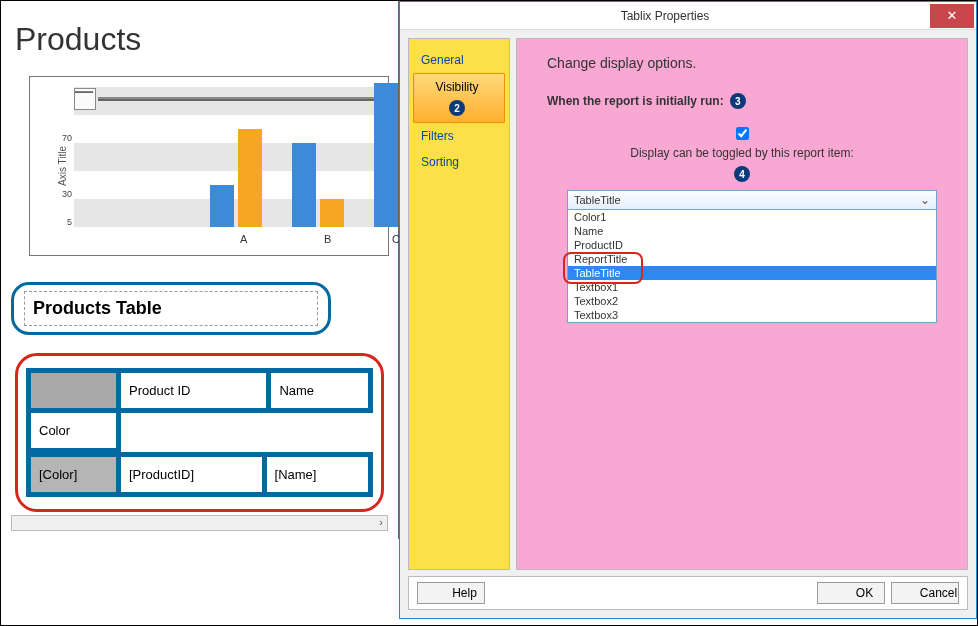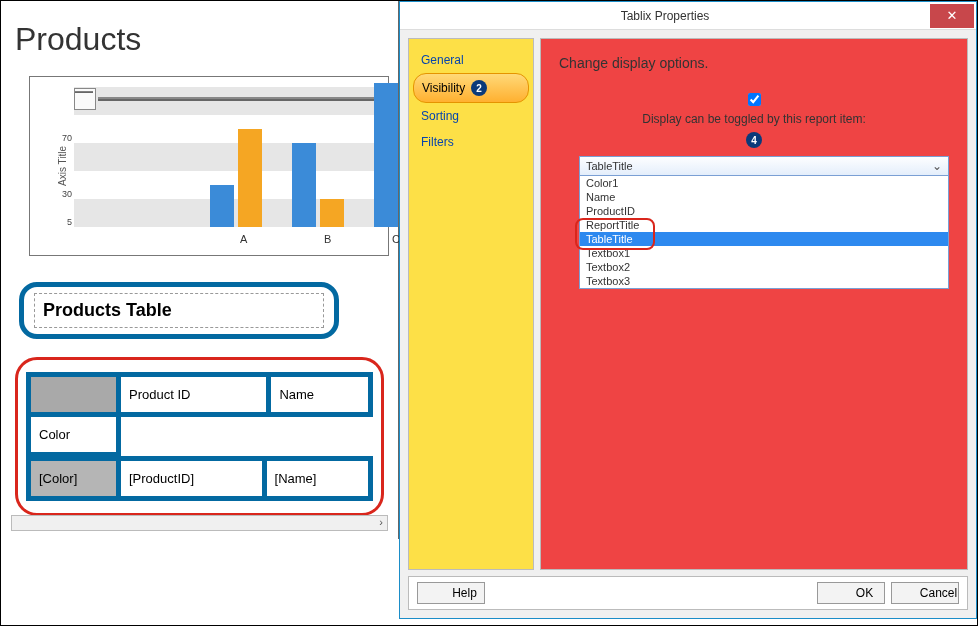--- a/index.html
+++ b/index.html
@@ -31,21 +31,21 @@
 .bar.A1 { left: 180px; height: 42px; }
 .bar.A2 { left: 208px; height: 98px; }
 .bar.B1 { left: 262px; height: 84px; }
 .bar.B2 { left: 290px; height: 28px; }
 .bar.C1 { left: 344px; height: 144px; }
 .chart-top-scribble { position: absolute; left: 44px; right: 4px; top: 8px; height: 28px; display: flex; align-items: center; }
 .scribble-box { width: 22px; height: 22px; border: 1px solid #888; background: #fafafa; font-size: 6px; line-height: 5px; color: #666; overflow: hidden; }
 .scribble-line { flex: 1; border-top: 2px solid #888; border-bottom: 2px solid #666; height: 4px; margin-left: 2px; }
 
 
-.table-title-wrap { margin: 26px 10px 0 10px; border: 5px solid #0369a1; border-radius: 18px; padding: 6px 10px; width: 320px; }
+.table-title-wrap { margin: 26px 10px 0 2px; border: 3px solid #0369a1; border-radius: 18px; padding: 6px 10px; width: 320px; }
 .table-title-box { border: 1px dashed #999; padding: 6px 8px; font-size: 18px; font-weight: bold; background: #fff; }
 
 
 .report-table-wrap { margin: 18px 6px 0 6px; border: 3px solid #d9261c; border-radius: 22px; padding: 12px 8px; }
 .report-table { border-collapse: collapse; width: 100%; }
 .report-table td, .report-table th { border: 5px solid #0369a1; padding: 10px 8px; font-size: 13px; text-align: left; background: #fff; font-weight: normal; }
 .report-table .corner { background: #a9a9a9; width: 90px; }
 .report-table .sel { background: #b5b5b5; }
 
 .bottom-scroll { position: absolute; bottom: 8px; left: 10px; right: 10px; height: 16px; background: #f0f0f0; border: 1px solid #bbb; }
@@ -53,24 +53,24 @@
 
 
 .dialog { position: absolute; left: 398px; top: 0; width: 578px; height: 618px; background: #f0f0f0; border: 1px solid #1b8dc8; }
 .titlebar { height: 28px; background: #fff; display: flex; align-items: center; border-bottom: 1px solid #ddd; }
 .titlebar-title { flex: 1; text-align: center; font-size: 12px; color: #333; }
 .close-btn { width: 44px; height: 24px; background: #c8474b; color: #fff; display: flex; align-items: center; justify-content: center; font-size: 13px; margin-right: 2px; cursor: pointer; }
 
 .dialog-body { display: flex; height: 548px; }
 .sidebar { width: 130px; border: 1px solid #bbb; margin: 8px 0 8px 8px; background: #fde047; padding: 8px 0; }
 .sidebar-item { padding: 6px 12px; font-size: 12px; color: #0645ad; cursor: pointer; }
-.sidebar-item.selected { background: linear-gradient(#ffd978, #ffb030); color: #000; border: 1px solid #e59400; border-radius: 13px; margin: 0 4px; padding-left: 8px; display: flex; align-items: center; gap: 6px; }
+.sidebar-item.selected { background: linear-gradient(#ffd978, #ffb030); color: #000; border: 1px solid #e59400; border-radius: 1px; margin: 0 4px; padding-left: 8px; display: flex; align-items: center; gap: 6px; flex-direction: column; }
 .badge { display: inline-flex; width: 16px; height: 16px; border-radius: 50%; background: #0b3a7a; color: #fff; font-size: 10px; align-items: center; justify-content: center; font-weight: bold; }
 
-.panel { flex: 1; border: 1px solid #bbb; margin: 8px 8px 8px 6px; background: #ef4444; padding: 16px 18px; font-size: 12px; color: #333; }
+.panel { flex: 1; border: 1px solid #bbb; margin: 8px 8px 8px 6px; background: #f9a8d4; padding: 16px 30px; font-size: 12px; color: #333; }
 .panel h3 { font-size: 14px; font-weight: normal; margin-bottom: 22px; }
 .section-label { font-weight: bold; margin-bottom: 10px; display: flex; align-items: center; gap: 6px; }
 .radio-group { margin: 6px 0 14px 14px; }
 .radio-row { display: flex; align-items: center; gap: 6px; margin: 6px 0; }
 .radio-row input { margin: 0; }
 .expr-row { display: flex; gap: 4px; margin-left: 20px; }
 .expr-input { flex: 1; height: 22px; background: #f5f5f5; border: 1px solid #ccc; }
 .fx-btn { width: 26px; height: 22px; border: 1px solid #aaa; background: #f6f6f6; font-style: italic; font-size: 11px; cursor: pointer; }
 
 .toggle-row { margin-top: 18px; display: flex; align-items: center; gap: 6px; flex-direction: column; }
@@ -164,27 +164,31 @@
     </div>
   </div>
 
   <div class="dialog-body">
     <div class="sidebar">
       <div class="sidebar-item">General</div>
       <div class="sidebar-item selected">
         <span>Visibility</span>
         <span class="badge">2</span>
       </div>
+      <div class="sidebar-item">Filters</div>
       <div class="sidebar-item">Sorting</div>
-      <div class="sidebar-item">Filters</div>
     </div>
 
     <div class="panel">
       <h3>Change display options.</h3>
 
+      <div class="section-label">
+        <span>When the report is initially run:</span>
+        <span class="badge">3</span>
+      </div>
 
 
       <div class="toggle-row">
         <input type="checkbox" checked="" style="">
         <span>Display can be toggled by this report item:</span>
         <span class="badge">4</span>
       </div>
 
       <div class="combo-wrap" style="position:relative">
         <div class="combo">

